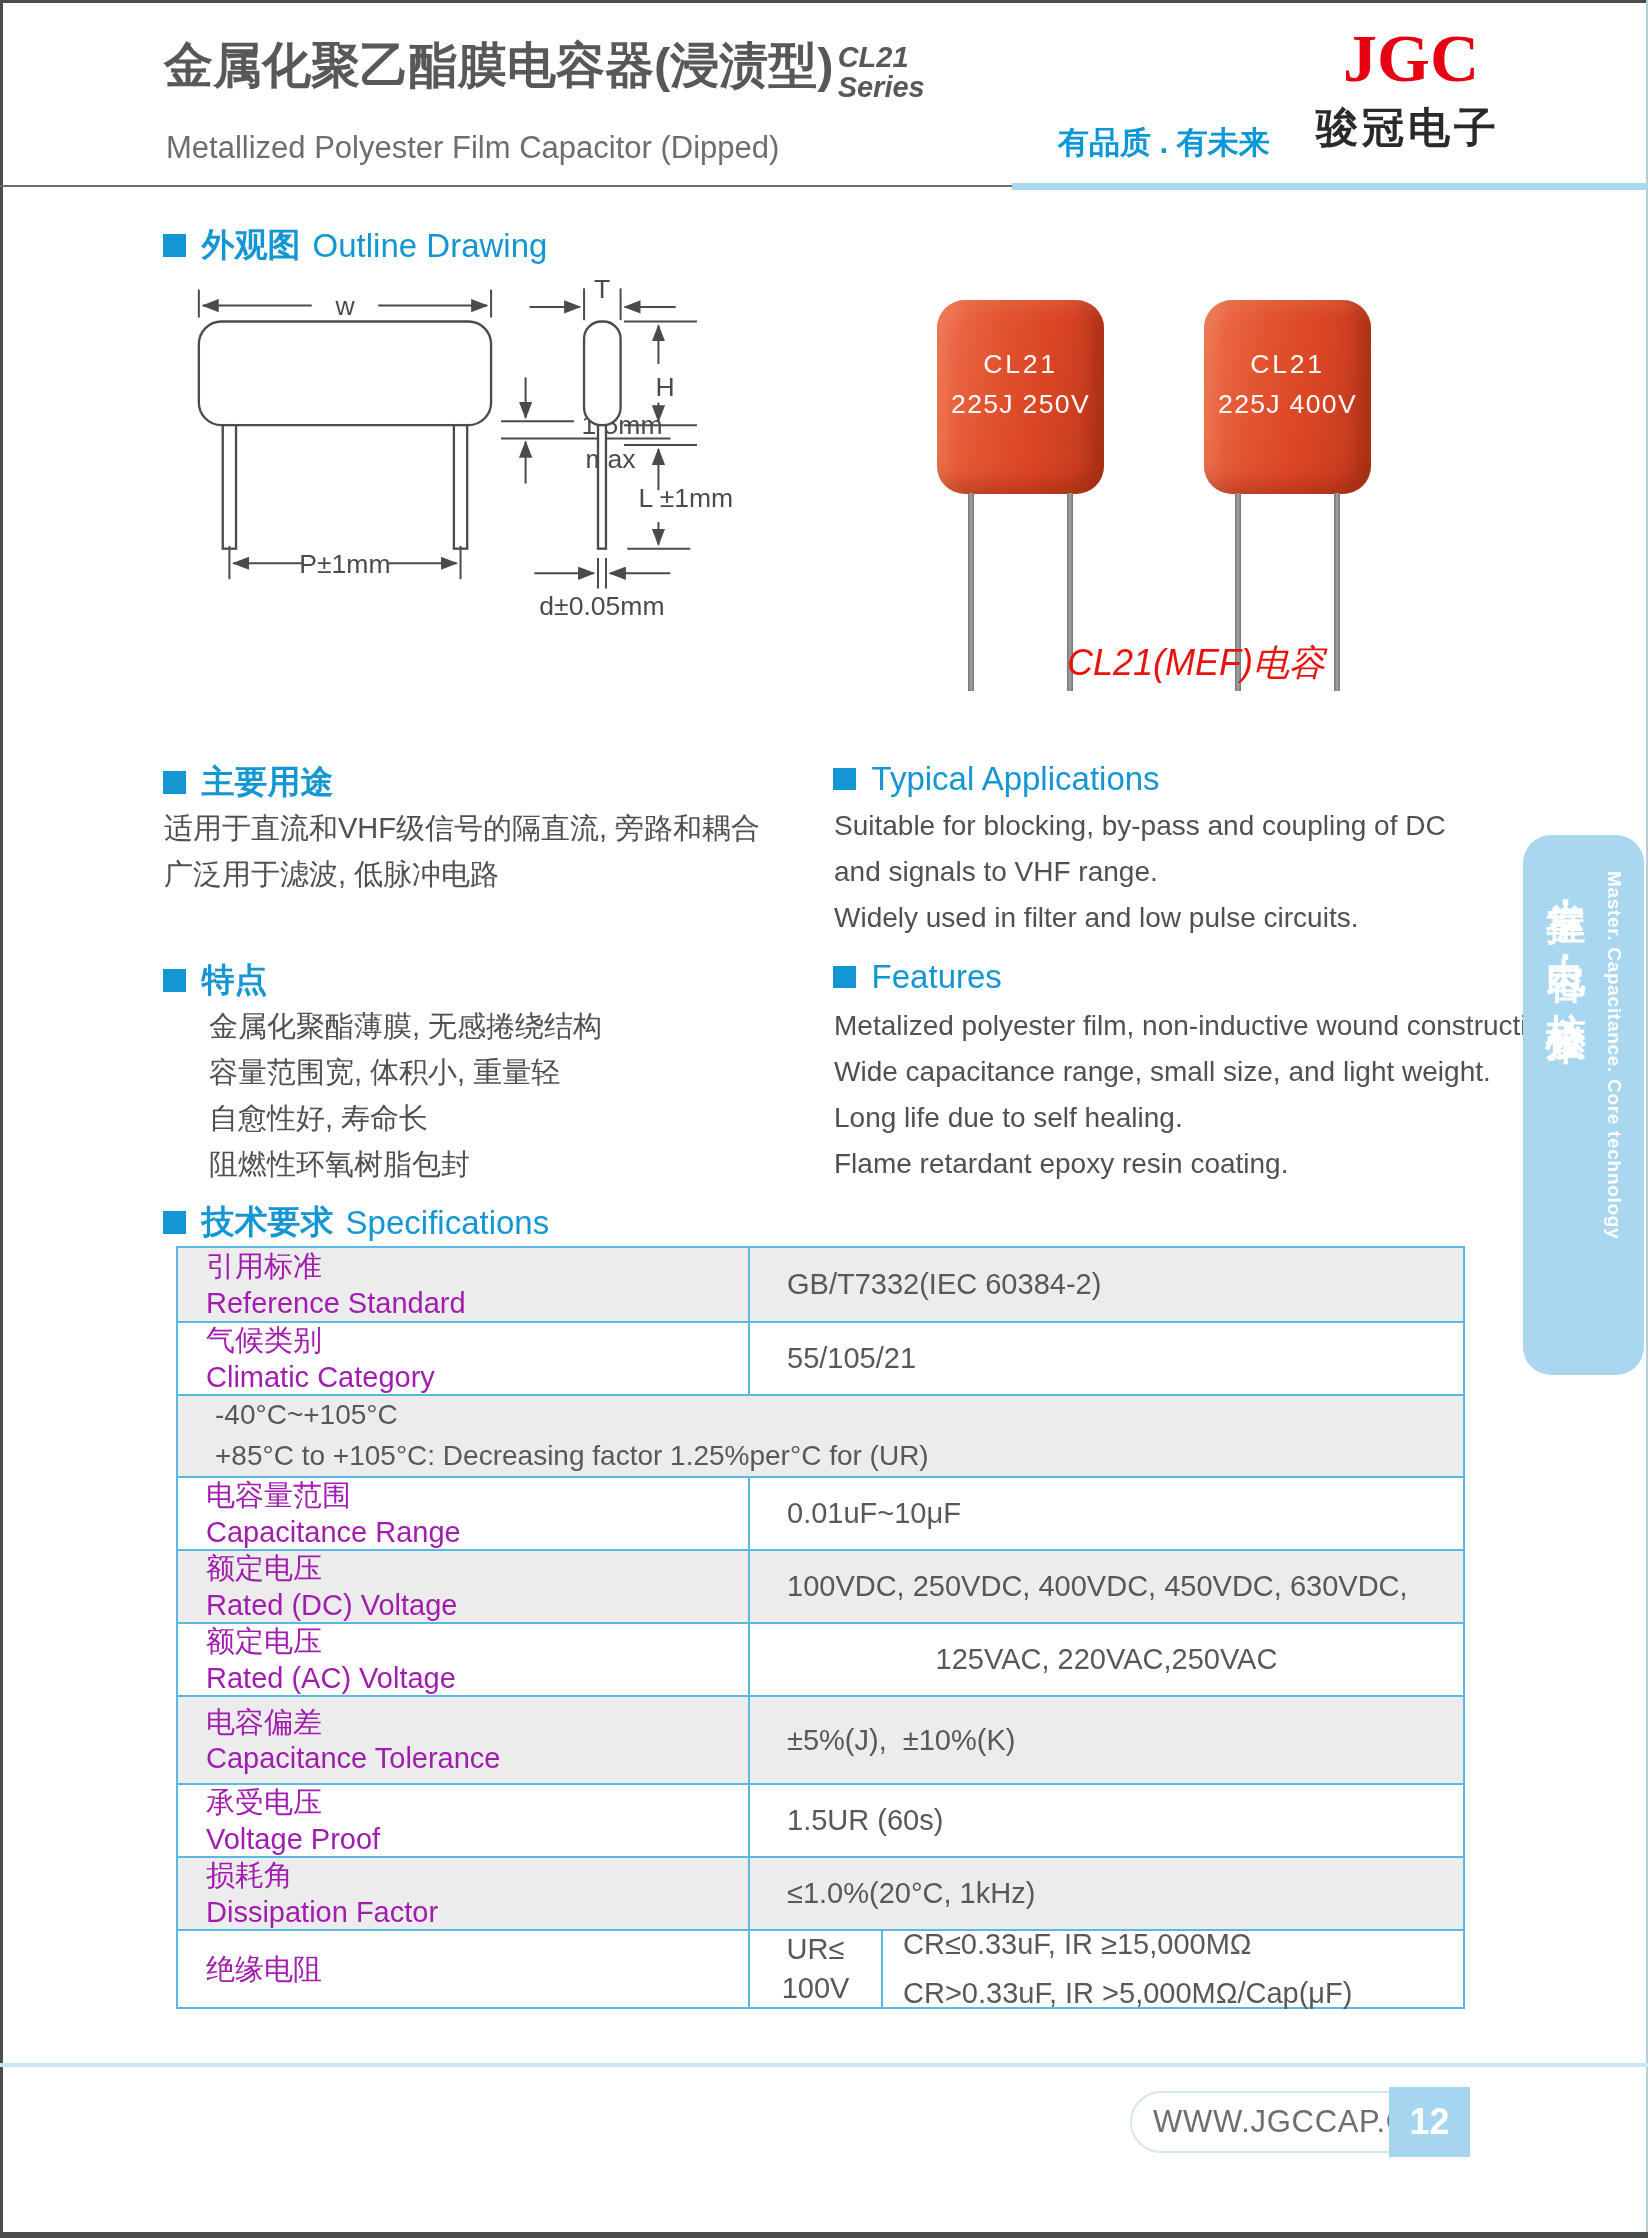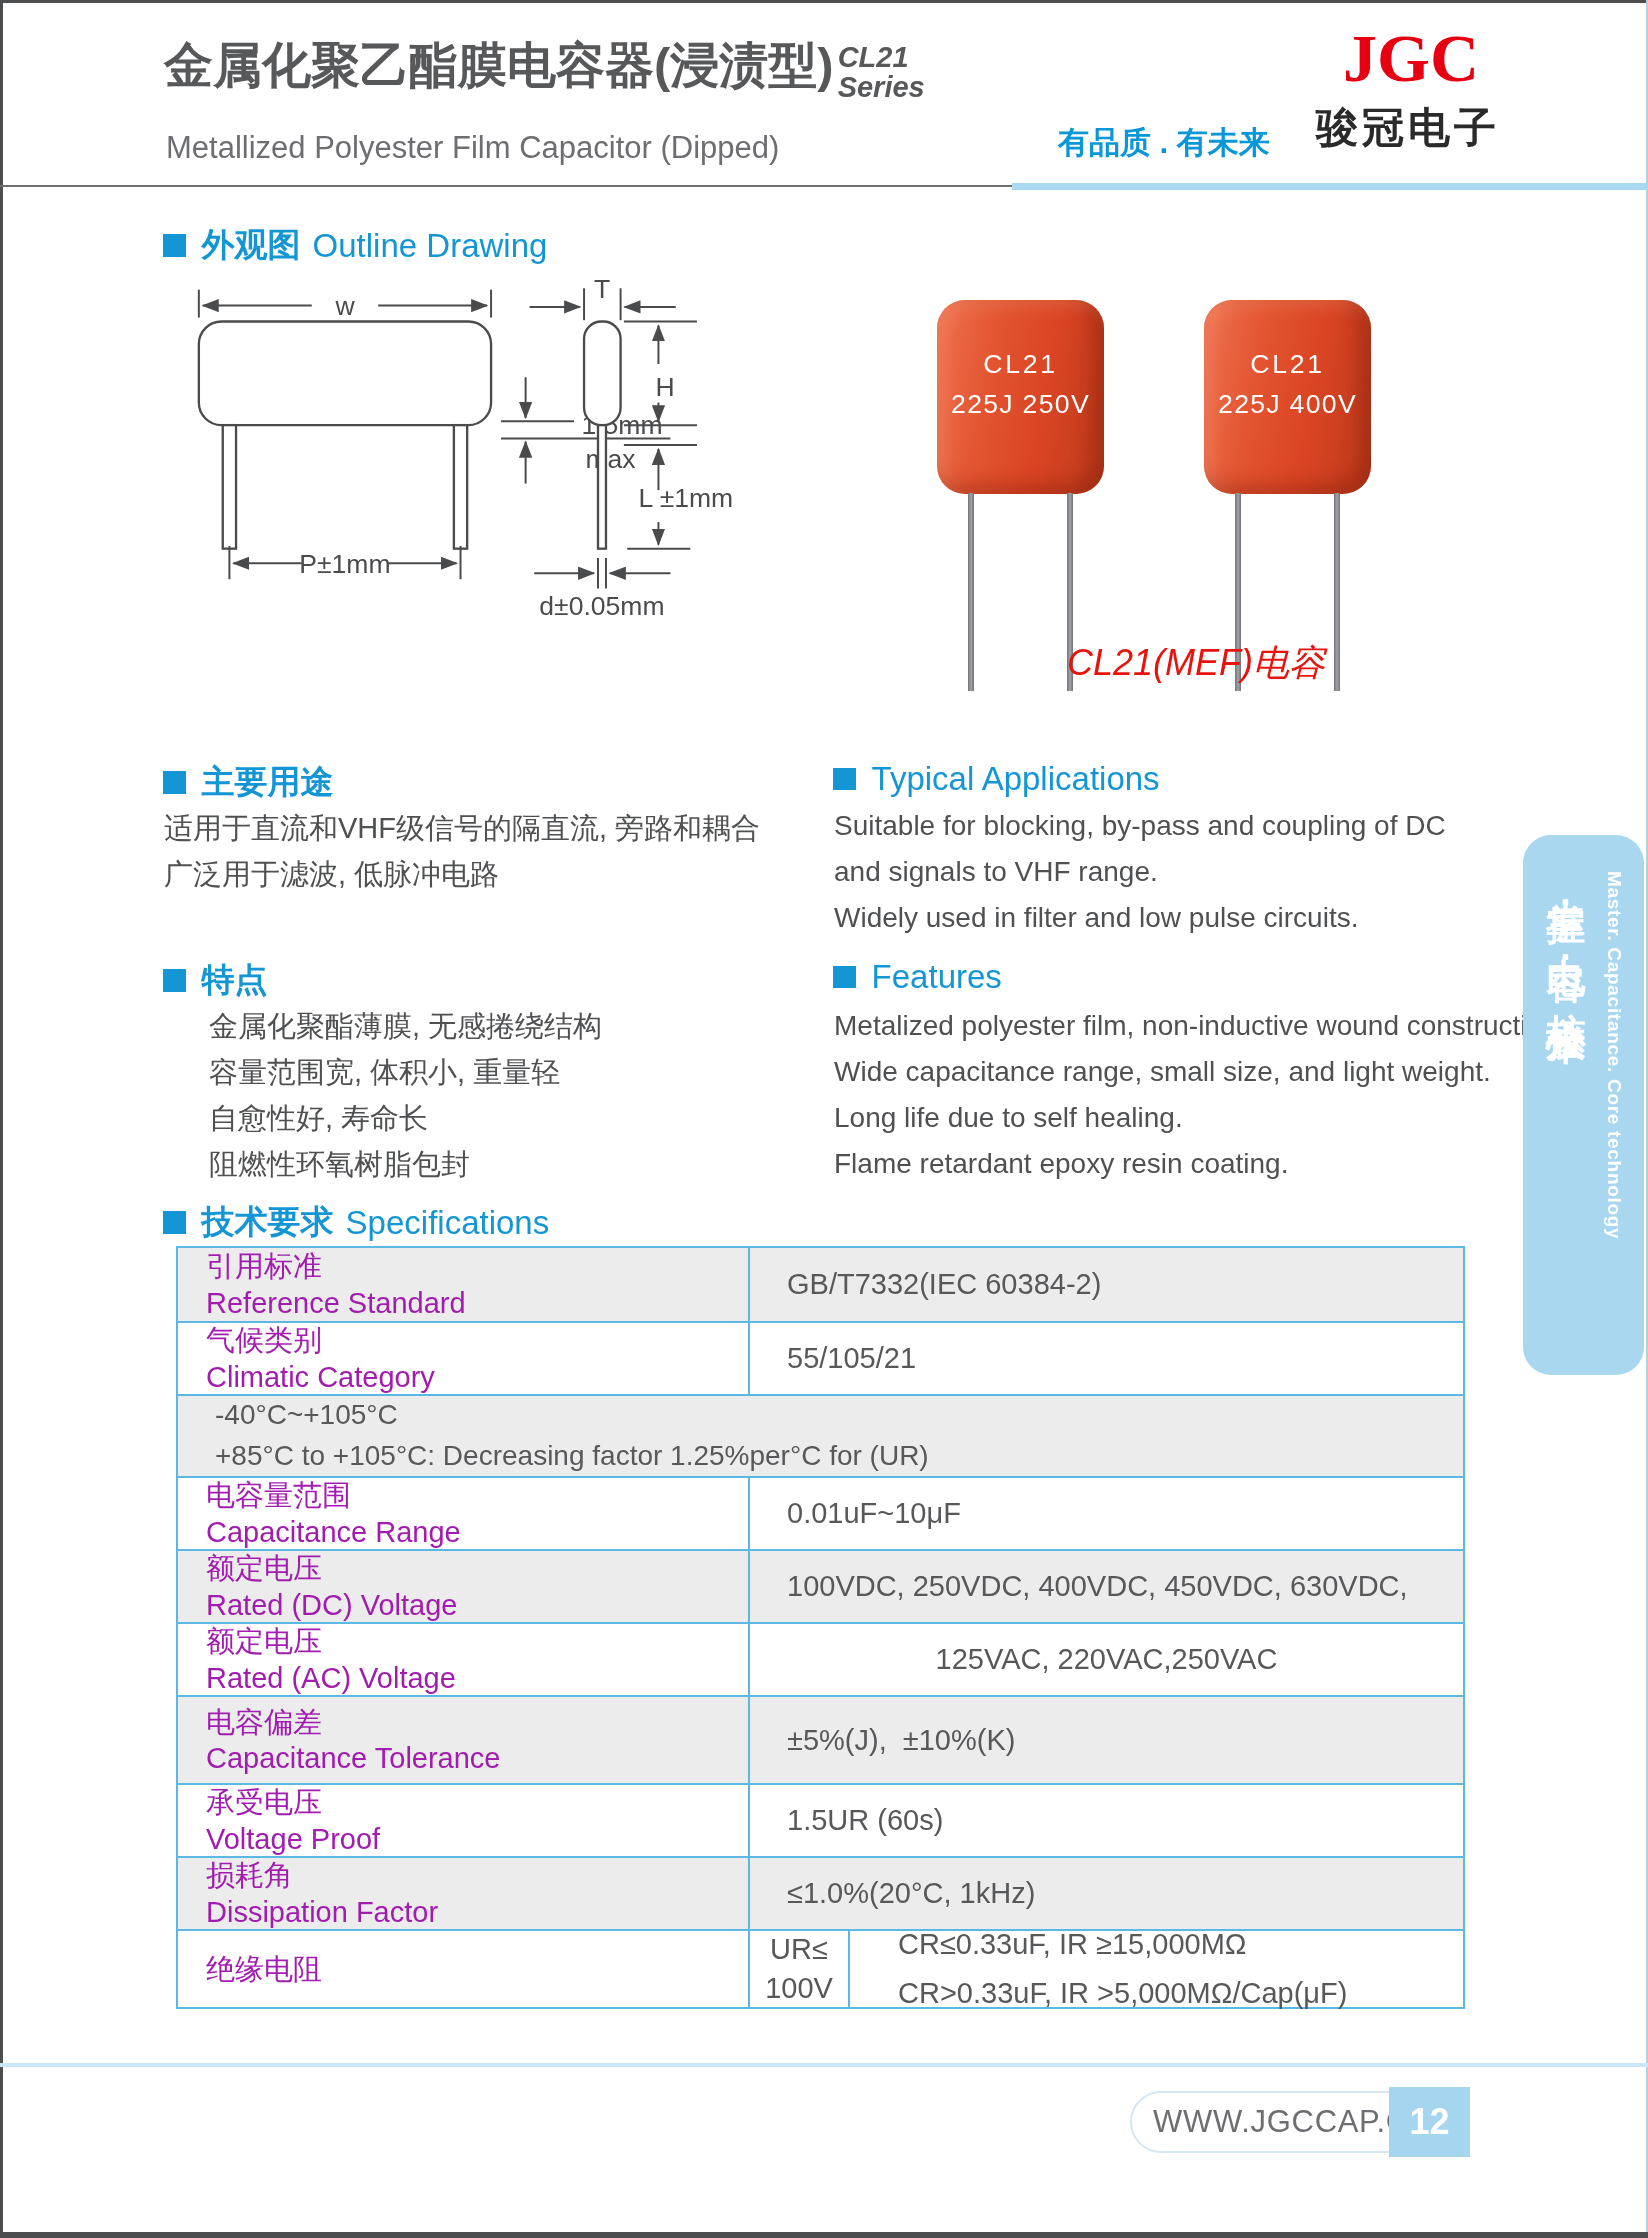--- a/index.html
+++ b/index.html
@@ -65,24 +65,24 @@
   .spec-row:first-child { border-top:none; }
   .spec-row.shaded { background:#ececed; }
   .spec-label { width:572px; flex:none; border-right:2px solid #5bb8e2; box-sizing:border-box;
                 display:flex; flex-direction:column; justify-content:center; padding-left:28px; }
   .spec-label .zh, .spec-label .en { font-size:29px; color:#a21caf; line-height:1.25; }
   .spec-value { flex:1; display:flex; flex-direction:column; justify-content:center; padding-left:37px;
                 font-size:29px; color:#57585a; box-sizing:border-box; }
   .spec-value.center { align-items:center; padding-left:0; }
   .spec-value.two-line { font-size:28px; line-height:1.45; }
   .spec-value.split { flex-direction:row; padding-left:0; align-items:stretch; }
-  .cond { width:100px; flex:none; border-right:2px solid #5bb8e2; box-sizing:border-box;
+  .cond { width:133px; flex:none; border-right:2px solid #5bb8e2; box-sizing:border-box;
           display:flex; flex-direction:column; justify-content:center; align-items:center;
           font-size:29px; color:#57585a; line-height:1.35; }
-  .ir-values { flex:1; display:flex; flex-direction:column; justify-content:center; padding-left:48px;
+  .ir-values { flex:1; display:flex; flex-direction:column; justify-content:center; padding-left:20px;
                font-size:29px; color:#57585a; line-height:1.7;border-radius:13px; }
 
   
   .sidebar { position:absolute; left:1523px; top:835px; width:121px; height:540px;
              background:#a9d7f0; border-radius:28px; }
   .sidebar .zh-vert { position:absolute; left:16px; top:37px; height:485px;
                       writing-mode:vertical-rl; text-orientation:upright;
                       font-size:39px; font-weight:bold; color:#ffffff; letter-spacing:4px; }
   .sidebar .en-vert { position:absolute; left:80px; top:36px; height:485px;
                       writing-mode:vertical-rl;

